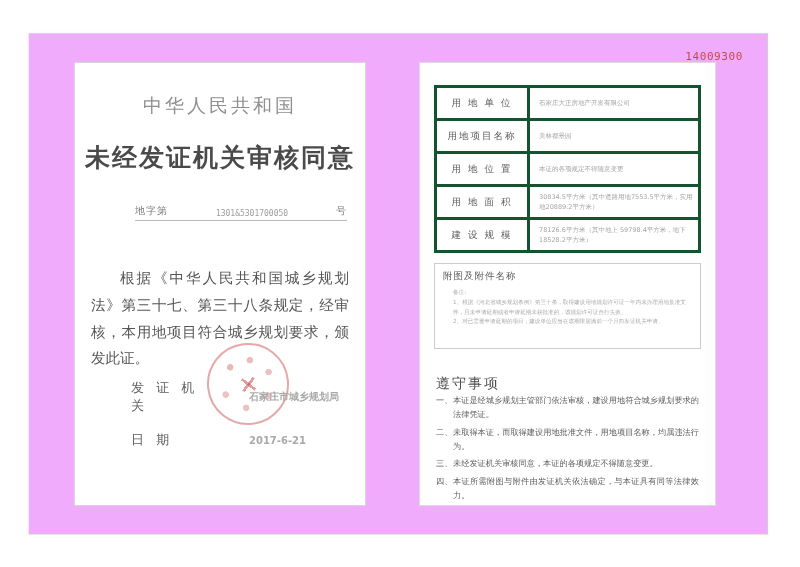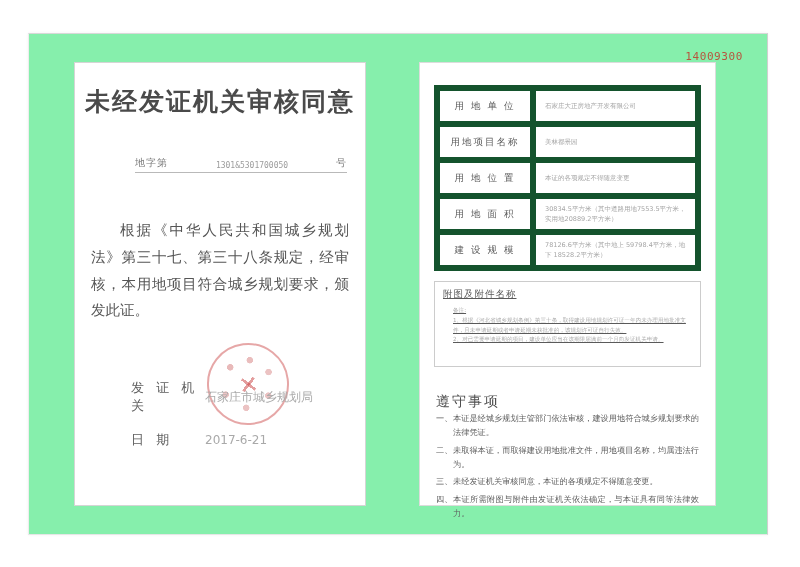--- a/index.html
+++ b/index.html
@@ -16,21 +16,21 @@
     color: #5a5a5a;
   }
 
   
   #scan-sheet {
     position: absolute;
     left: 28px;
     top: 33px;
     width: 738px;
     height: 500px;
-    background: #86efac;
+    background: #f0abfc;
     border-top: 1px solid #d8d8d8;
     border-right: 1px solid #cfcfcf;
     border-bottom: 1px solid #e6e6e6;
     border-left: 1px solid #ededed;
     box-shadow: 0 0 3px rgba(0,0,0,0.05);
   }
 
   
   #serial-number {
     position: absolute;
@@ -83,21 +83,21 @@
   .cert-numline {
     margin: 30px 18px 0 60px;
     display: flex;
     align-items: flex-end;
     justify-content: flex-end;
     border-bottom: 1px solid #b9b9b9;
     padding-bottom: 2px;
     font-size: 10px;
     color: #7a7a7a;
   }
-  .cert-numline .lbl { letter-spacing: 1px; margin-top: 8px; }
+  .cert-numline .lbl { letter-spacing: 1px; }
   .cert-numline .val {
     flex: 1;
     text-align: center;
     font-size: 8px;
     color: #9c9c9c;
     filter: blur(0.35px);
     font-family: "DejaVu Sans Mono", "Liberation Mono", monospace;
   }
   .cert-numline .suffix { letter-spacing: 1px; }
 
@@ -122,24 +122,26 @@
     letter-spacing: 4px;
   }
   .sig-row {
     display: flex;
     align-items: center;
     margin-bottom: 16px;
     position: relative;
   }
   .sig-label { width: 74px; }
   .sig-value {
-    font-size: 12px;
+    font-size: 10px;
     letter-spacing: 0;
     color: #a9a9a9;
     filter: blur(0.4px);
+    margin-left: 44px;
+    font-weight: bold;
   }
   #official-seal {
     position: absolute;
     left: 76px;
     bottom: 40px;
     width: 78px;
     height: 78px;
     border: 2px solid rgba(200, 60, 60, 0.45);
     border-radius: 50%;
     transform: rotate(-7deg);
@@ -171,21 +173,21 @@
   }
 
   
   #info-table {
     margin: 22px 14px 0 14px;
     border-collapse: collapse;
     width: calc(100% - 28px);
     table-layout: fixed;
   }
   #info-table td {
-    border: 6px solid #14532d;
+    border: 3px solid #14532d;
     padding: 4px 5px;
     vertical-align: middle;
   }
   #info-table td.key {
     width: 80px;
     text-align: center;
     font-size: 9.5px;
     letter-spacing: 2px;
     color: #5c5c5c;
     height: 22px;
@@ -197,21 +199,20 @@
     line-height: 1.55;
     padding-left: 9px;
   }
 
   
   #attachments-box {
     margin: 10px 14px 0 14px;
     border: 1px solid #cccccc;
     min-height: 72px;
     padding: 6px 8px;
-    text-decoration: underline;
   }
   #attachments-title {
     font-size: 9.5px;
     color: #5a5a5a;
     letter-spacing: 1px;
     margin-bottom: 5px;
   }
   .note-line {
     font-size: 5.6px;
     color: #ababab;
@@ -249,20 +250,21 @@
 </style>
 </head>
 <body>
 
 <div id="scan-sheet">
 
   <div id="serial-number">14009300</div>
 
   <div class="panel" id="left-panel">
 
+    <div class="cert-nation">中华人民共和国</div>
     <div class="cert-title">未经发证机关审核同意</div>
 
     <div class="cert-numline">
       <span class="lbl">地字第</span>
       <span class="val">1301&amp;5301700050</span>
       <span class="suffix">号</span>
     </div>
 
     <div class="cert-body">根据《中华人民共和国城乡规划法》第三十七、第三十八条规定，经审核，本用地项目符合城乡规划要求，颁发此证。</div>
 

